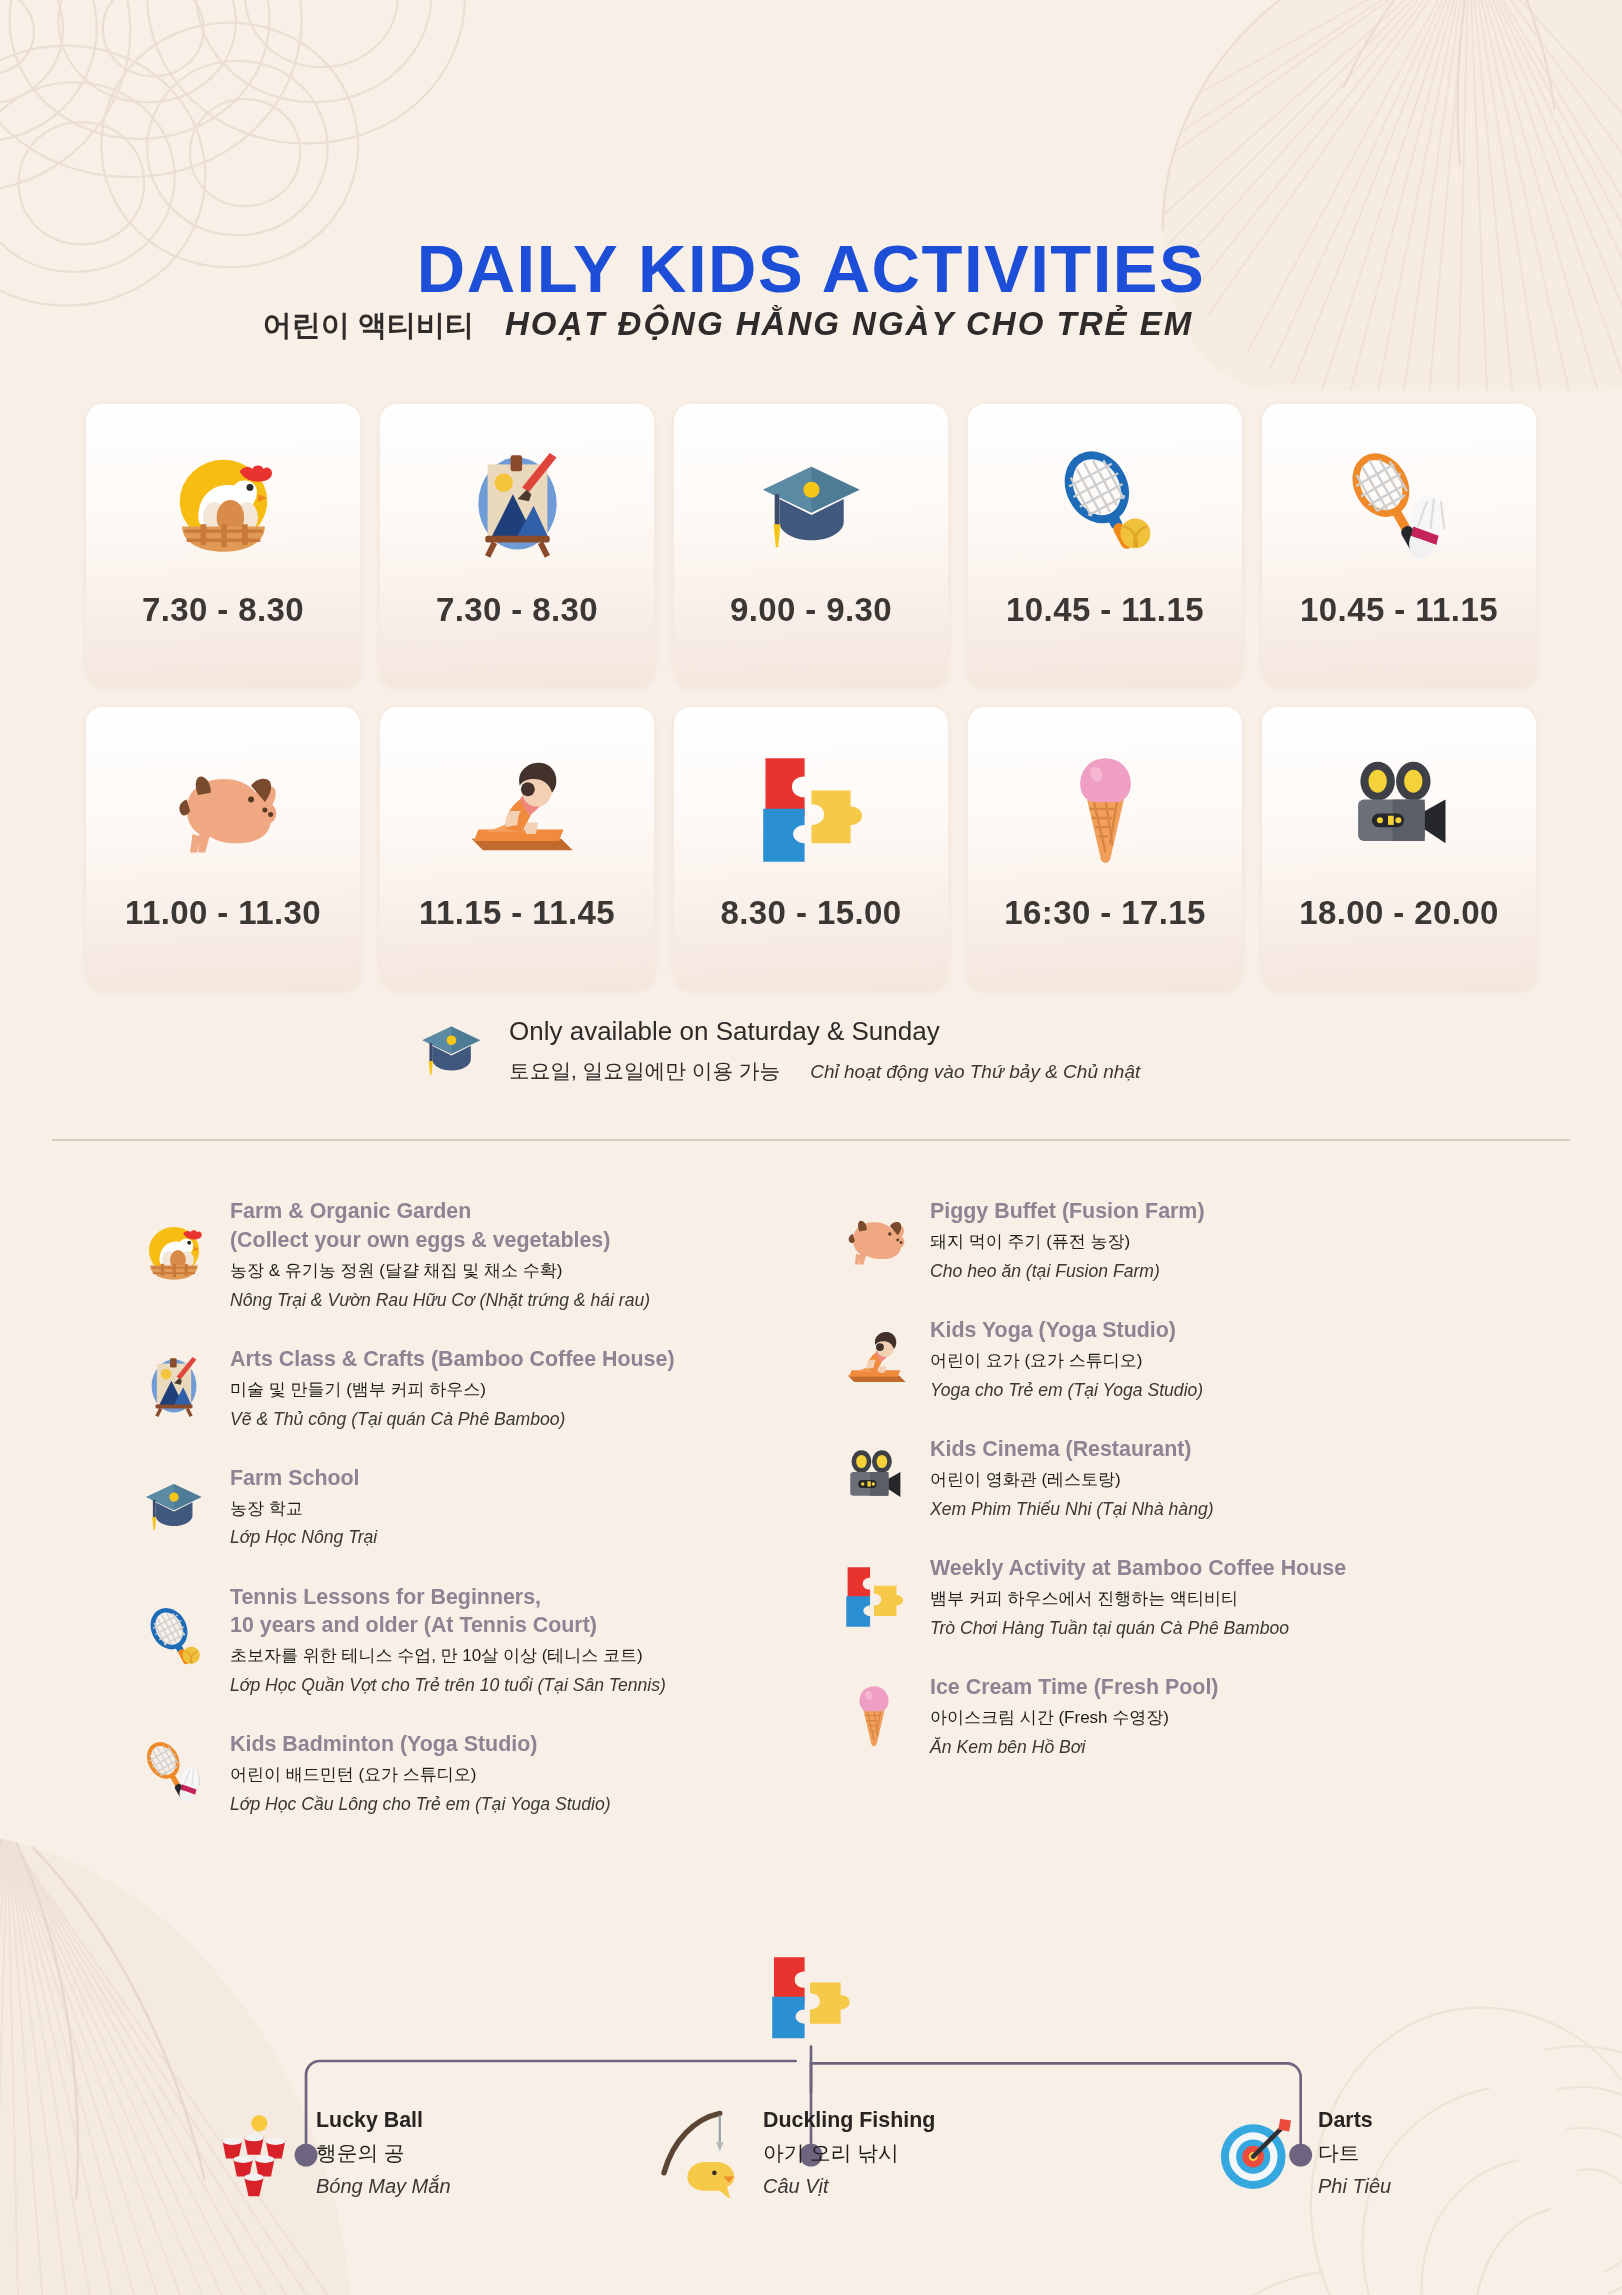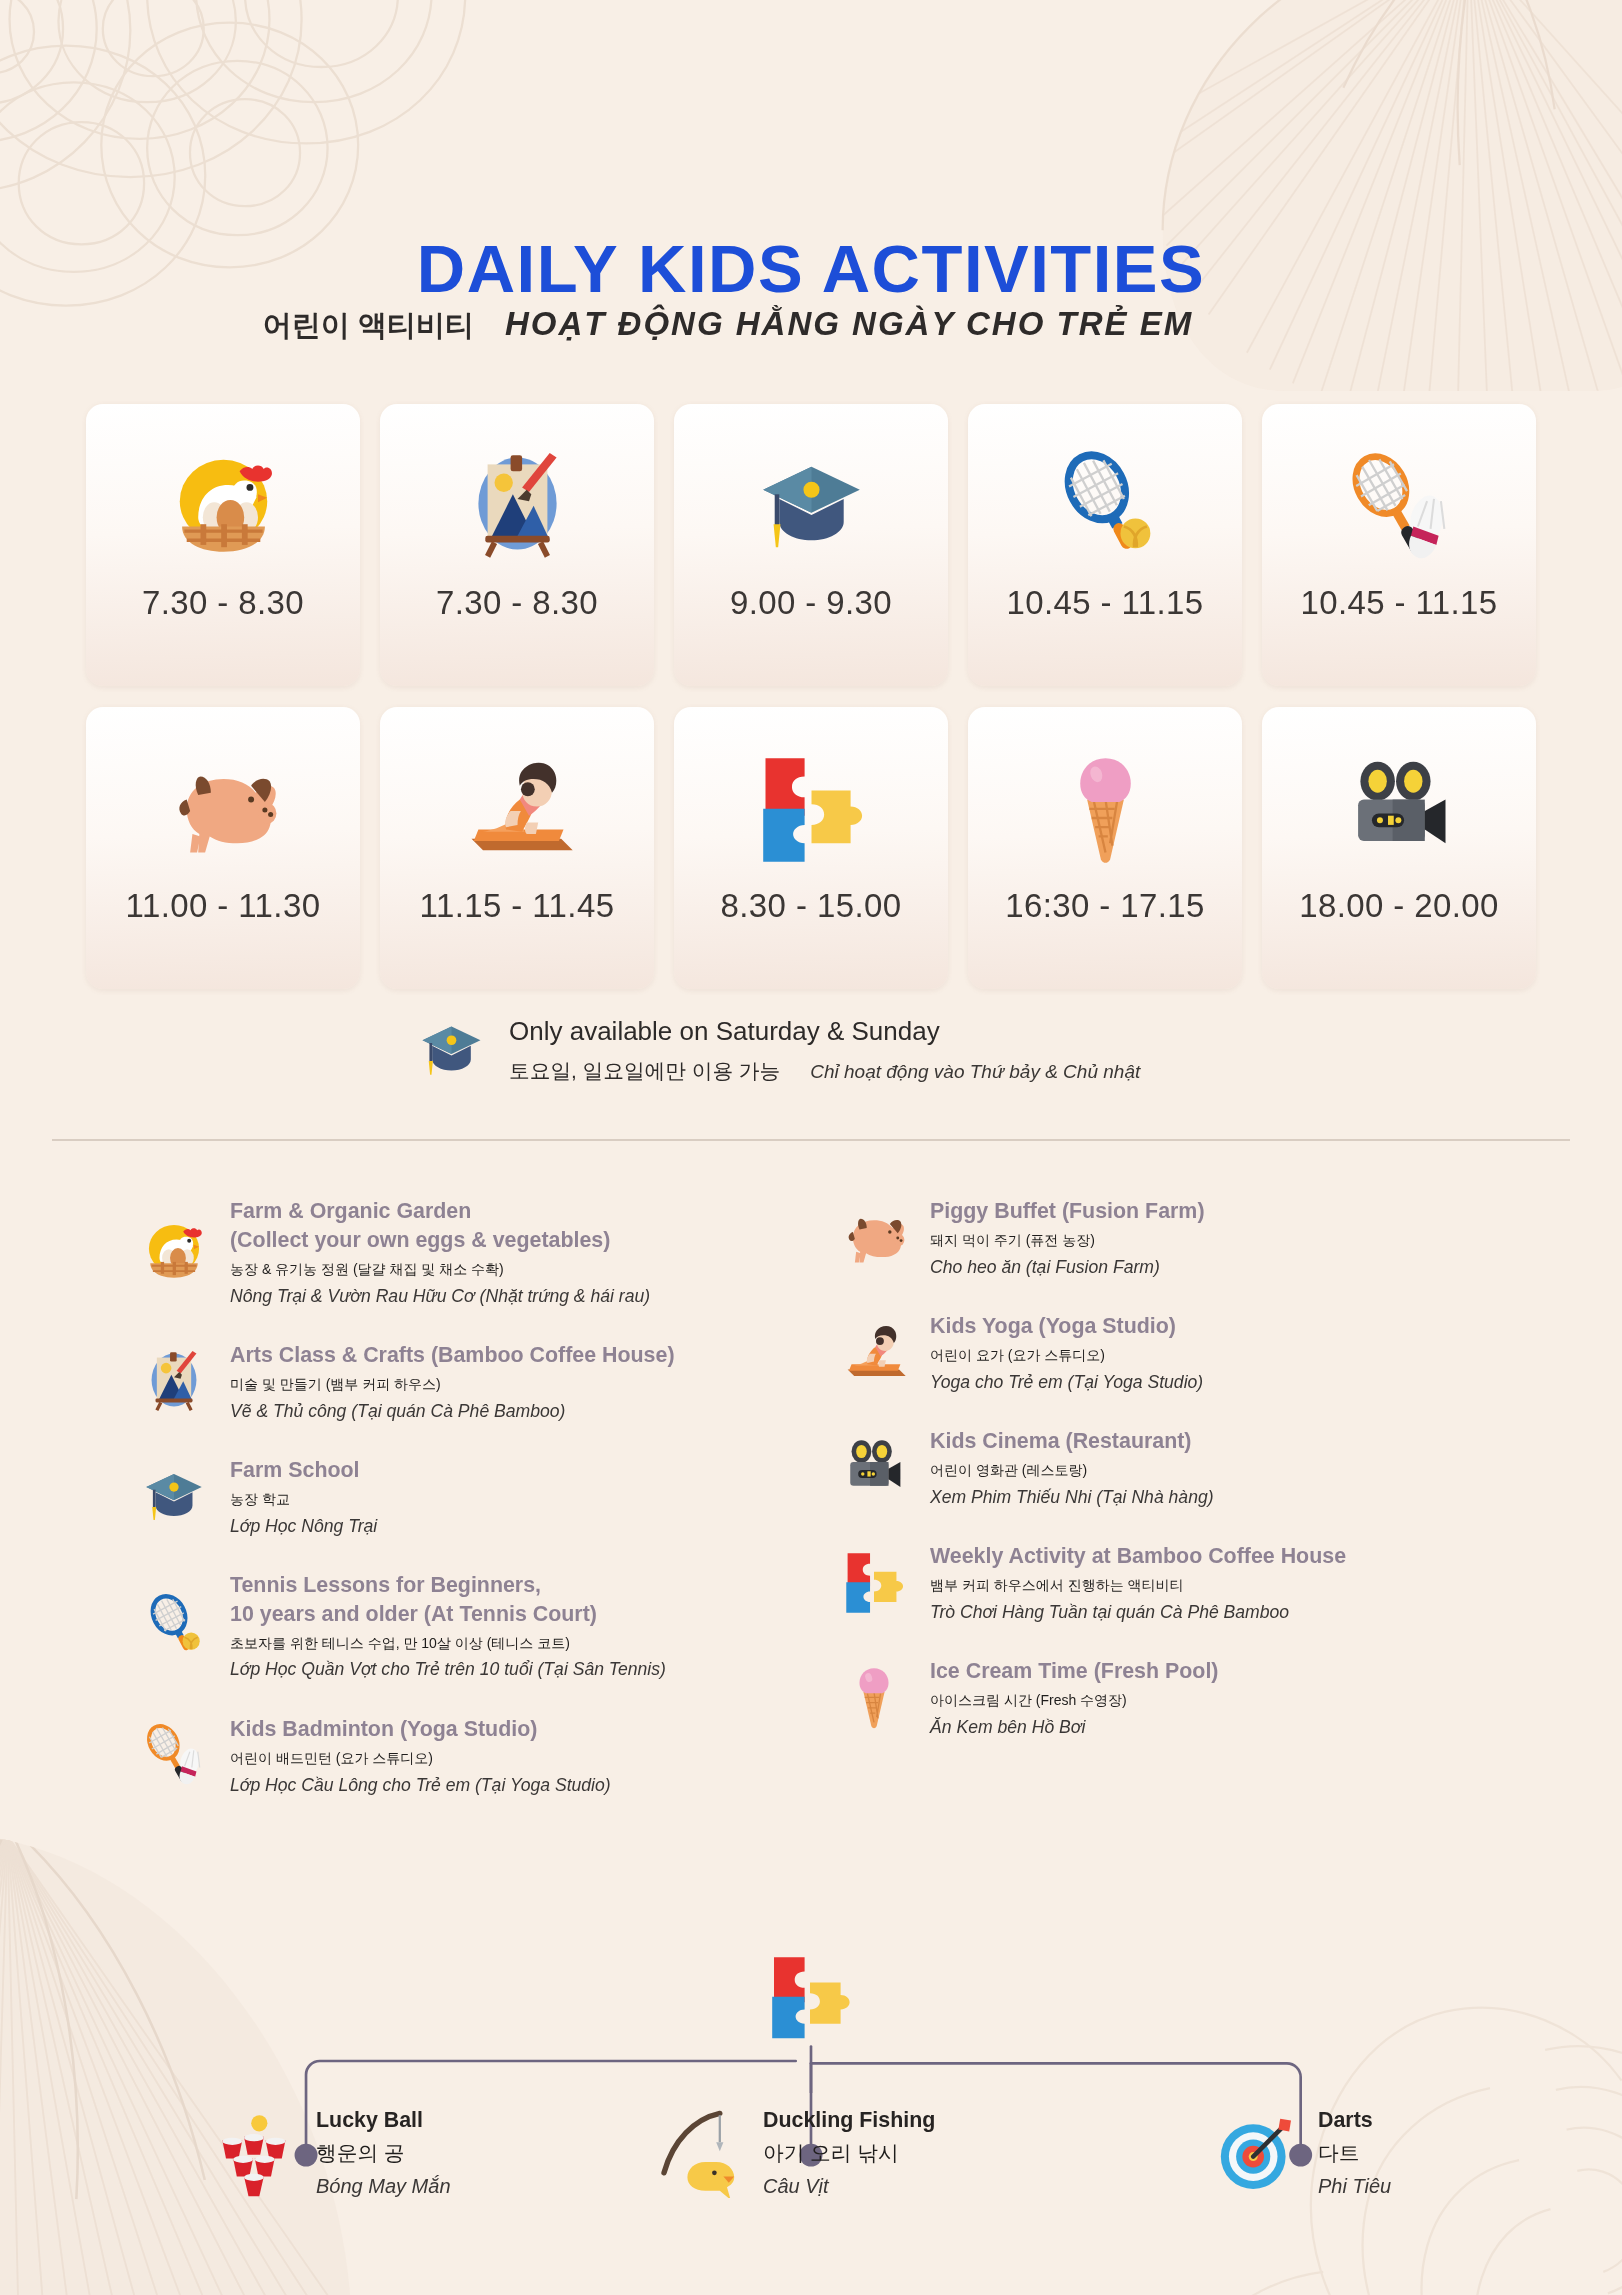--- a/index.html
+++ b/index.html
@@ -54,21 +54,21 @@
   }
   .card {
     width: 274px; height: 282px; border-radius: 17px;
     background: linear-gradient(178deg, #ffffff 0%, #fdf8f4 45%, #f4e6dd 100%);
     box-shadow: 0 1.5px 5.4px rgba(160,120,95,.10);
     display: flex; flex-direction: column; align-items: center;
     padding-top: 32px;
   }
   .card-icon { height: 134px; display: flex; align-items: center; justify-content: center; }
   .card-time {
-    margin-top: 14px; font-size: 33px; color: #3b3735; letter-spacing: 0.4px;
+    margin-top: 21px; font-size: 33px; color: #3b3735; letter-spacing: 0.4px; font-weight: bold;
   }
 
   
   .note {
     position: absolute; left: 417px; top: 1014px;
     display: flex; align-items: center; gap: 23px;
   }
   .note-txt-en { font-size: 26px; color: #2d2a29; }
   .note-line2 { display: flex; align-items: baseline; gap: 30px; margin-top: 10px; }
   .note-kr { font-size: 20.7px; color: #2d2a29; }
@@ -84,21 +84,21 @@
     position: absolute; left: 138px; top: 1194px; width: 1377px;
     display: grid; grid-template-columns: 700px 677px;
   }
   .leg-col { display: flex; flex-direction: column; }
   .leg-item { display: flex; gap: 20px; margin-bottom: 31px; }
   .leg-ic { width: 72px; min-width: 72px; display: flex; align-items: center; justify-content: center; }
   .leg-body { padding-top: 3.1px; }
   .leg-en {
     font-size: 21.4px; font-weight: 700; color: #8e8293; line-height: 1.34;
   }
-  .leg-kr { font-size: 14px; color: #1f1d1c; margin-top: 5.4px; line-height: 1.3; }
+  .leg-kr { font-size: 17px; color: #1f1d1c; margin-top: 5.4px; line-height: 1.3; }
   .leg-vn {
     font-size: 17.6px; font-style: italic; color: #3a3736; margin-top: 7.7px;
   }
 
   
   .branch { position: absolute; left: 0; top: 1947px; width: 1622px; height: 329px; }
   .branch-ic-top { position: absolute; left: 765px; top: 1950px; }
 
   .bnode { position: absolute; display: flex; align-items: center; gap: 17px; }
   .bnode-ic { width: 92px; display: flex; justify-content: center; align-items: center; }

